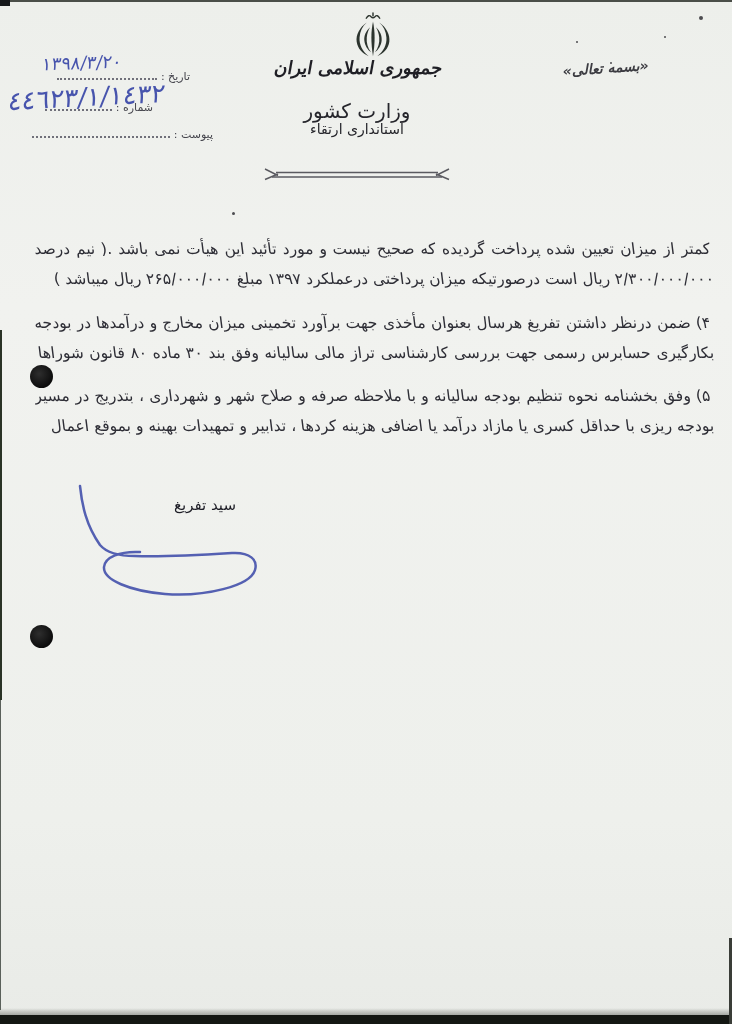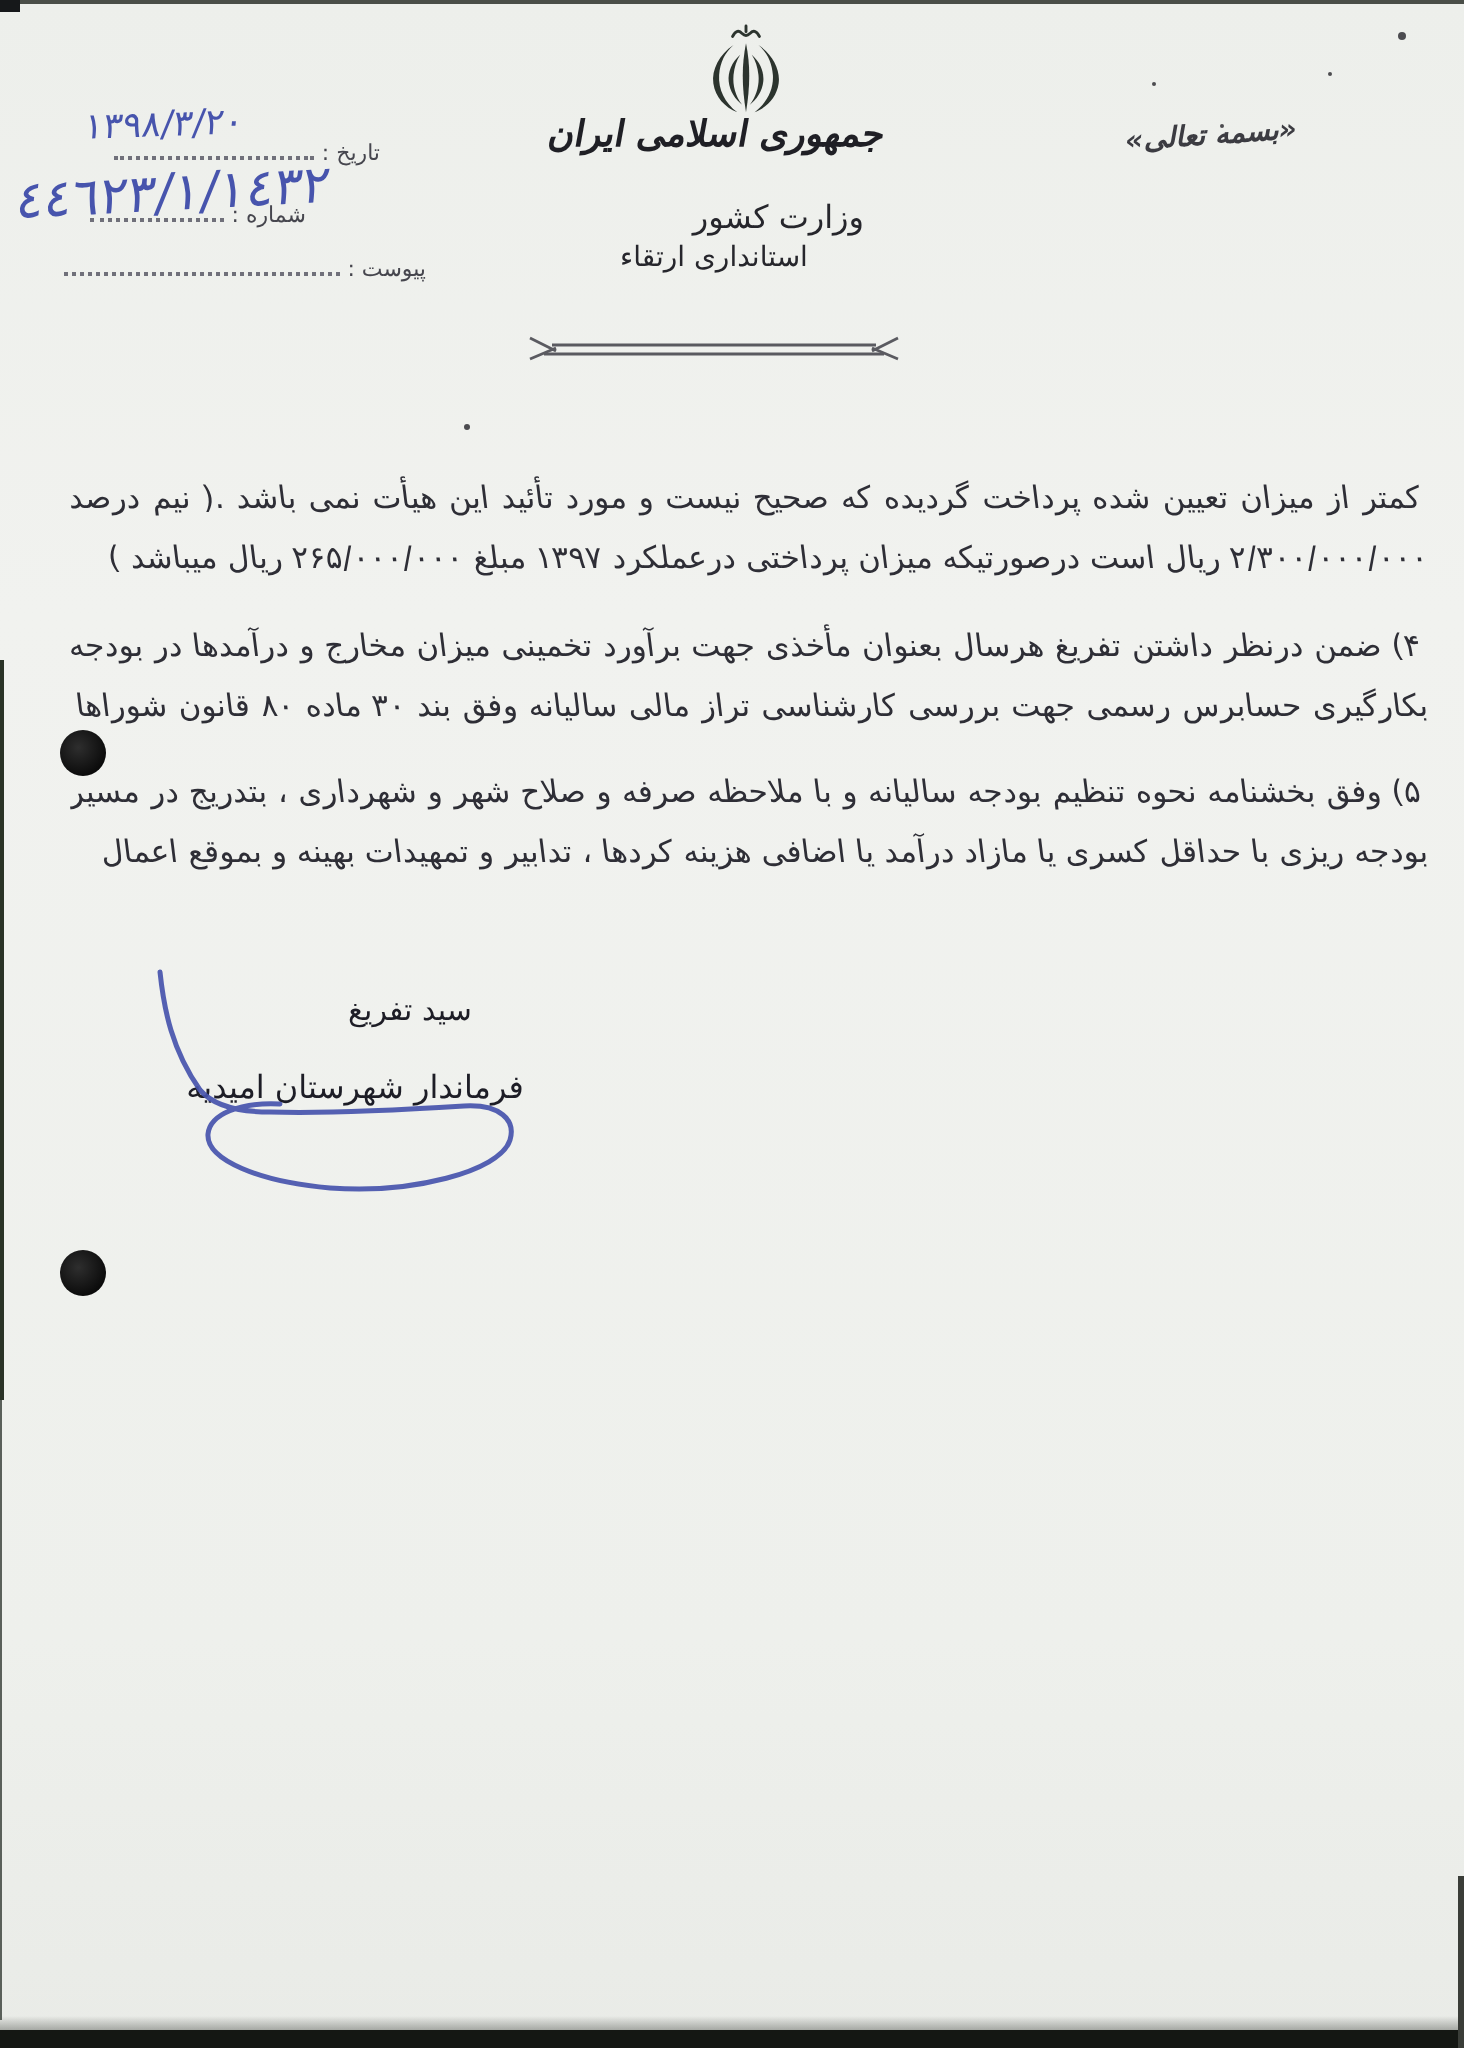--- a/index.html
+++ b/index.html
@@ -14,22 +14,22 @@
   .edge-left{position:absolute;left:0;top:330px;width:2px;height:370px;background:#2a3326;}
   .edge-left2{position:absolute;left:0;top:700px;width:1px;height:310px;background:#5a605a;}
   .edge-right{position:absolute;left:729px;top:938px;width:3px;height:86px;background:#3a3d38;}
   .punch{position:absolute;width:23px;height:23px;border-radius:50%;
          background:radial-gradient(circle at 40% 38%,#2e2e2e,#0b0b0b 72%);}
   .speck{position:absolute;border-radius:50%;background:#4c4c50;}
   
   .emblem{position:absolute;left:348px;top:12px;width:50px;height:48px;}
   .h-country{position:absolute;left:262px;top:57px;width:190px;text-align:center;
              font:bold italic 18px "DejaVu Sans",sans-serif;color:#1f1f25;transform:skewX(4deg);}
-  .h-ministry{position:absolute;left:282px;top:99px;width:150px;text-align:right;
-              font-size:16px;color:#26262c;}
+  .h-ministry{position:absolute;left:282px;top:99px;width:150px;text-align:center;
+              font-size:20px;color:#26262c;}
   .h-province{position:absolute;left:282px;top:121px;width:150px;text-align:center;
               font-size:14px;color:#26262c;}
   .h-office{position:absolute;left:257px;top:143px;width:200px;text-align:center;
             font-size:16px;font-weight:bold;color:#1c1c22;}
   .divider{position:absolute;left:262px;top:168px;}
   .bismillah{position:absolute;left:538px;top:60px;width:135px;text-align:center;
              font:bold italic 14px "DejaVu Sans",sans-serif;color:#3c3c42;transform:rotate(-4deg);}
   
   .ref-row{position:absolute;display:flex;direction:rtl;align-items:flex-end;
            font-size:11px;color:#46464e;justify-content:center;}
@@ -120,21 +120,20 @@
   <div class="para" style="top:308px;" dir="rtl">
     <div class="pline full">۴) ضمن درنظر داشتن تفریغ هرسال بعنوان مأخذی جهت برآورد تخمینی میزان مخارج و درآمدها در بودجه سال بعد شهرداری ،</div>
     <div class="pline full">بکارگیری حسابرس رسمی جهت بررسی کارشناسی تراز مالی سالیانه وفق بند ۳۰ ماده ۸۰ قانون شوراها مورد تأکید میباشد .</div>
   </div>
   <div class="para" style="top:381px;" dir="rtl">
     <div class="pline full">۵) وفق بخشنامه نحوه تنظیم بودجه سالیانه و با ملاحظه صرفه و صلاح شهر و شهرداری ، بتدریج در مسیر اصلاح و ارتقاء رویه</div>
     <div class="pline">بودجه ریزی با حداقل کسری یا مازاد درآمد یا اضافی هزینه کردها ، تدابیر و تمهیدات بهینه و بموقع اعمال گردد .</div>
   </div>
 
   <div class="sig-name">سید تفریغ</div>
-  <div class="sig-title">فرماندار شهرستان امیدیه</div>
   <svg class="sig-svg" width="215" height="125" viewBox="0 0 215 125">
     <path d="M30,8 C32,27 36,47 50,67 C56,74 68,78 85,78
              C115,79 150,77 182,75 C200,74 208,82 205,92
              C200,108 155,119 115,116 C80,113 53,102 54,89
              C55,79 70,73 90,74" fill="none" stroke="#4754ad" stroke-width="2.5" stroke-linecap="round" opacity="0.92"></path>
   </svg>
 
 </div>
 
 </body></html>

